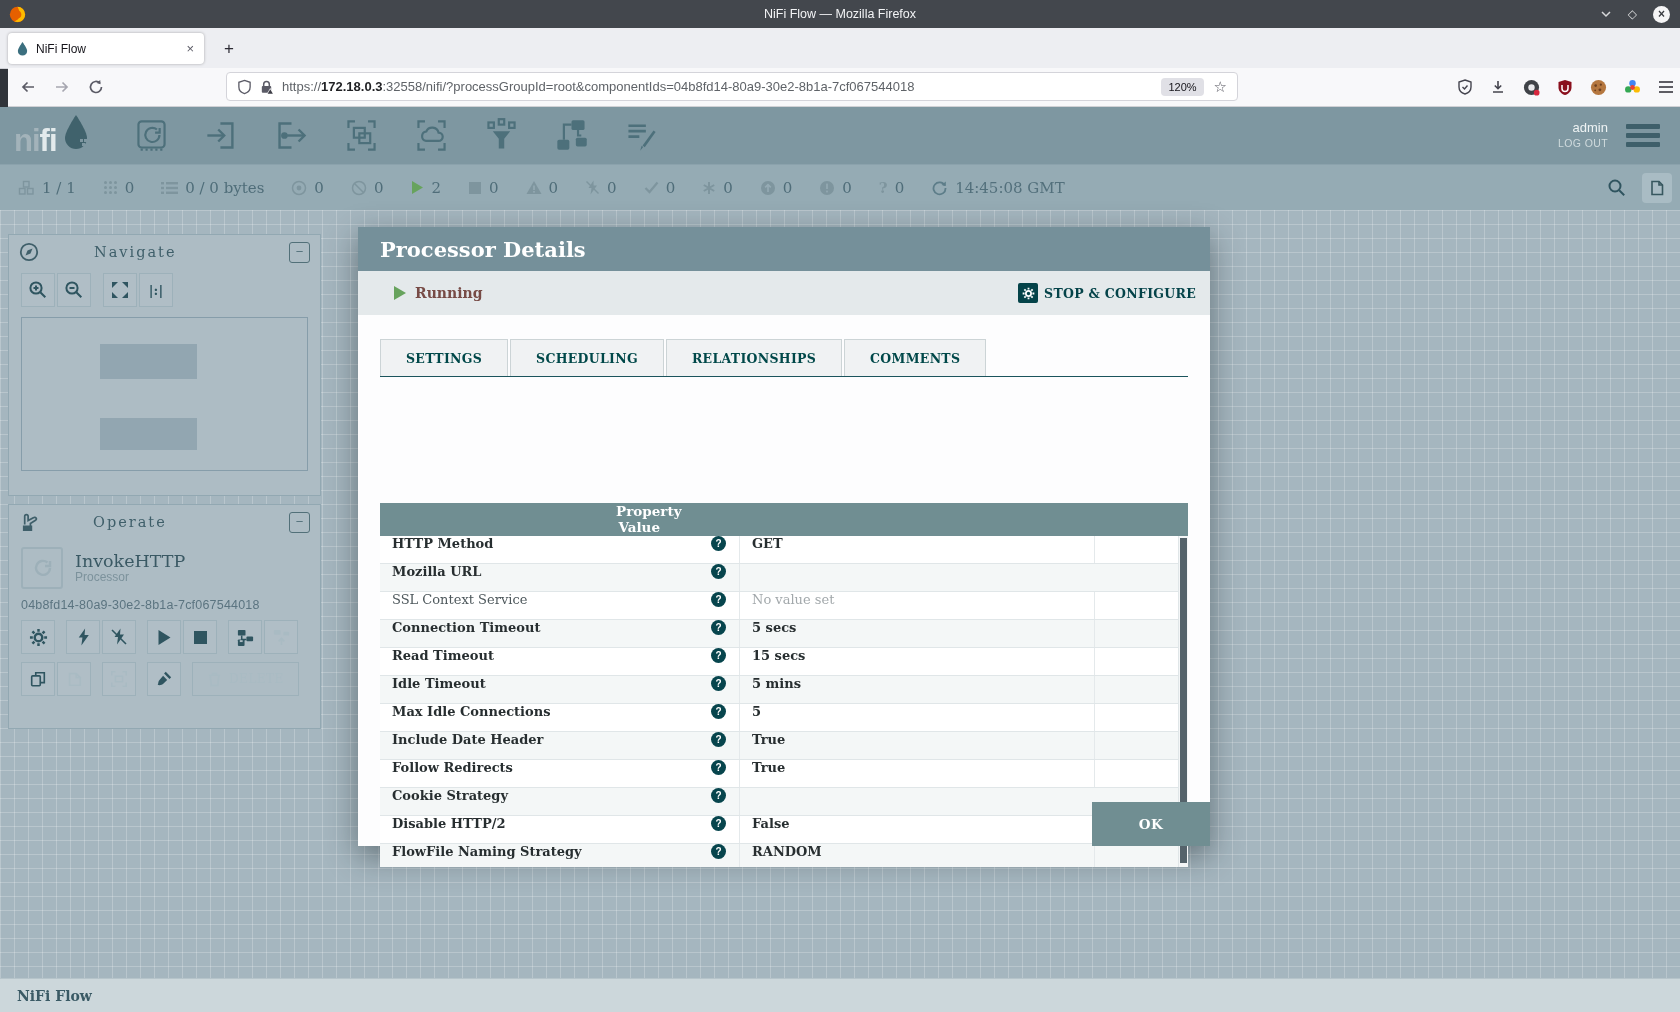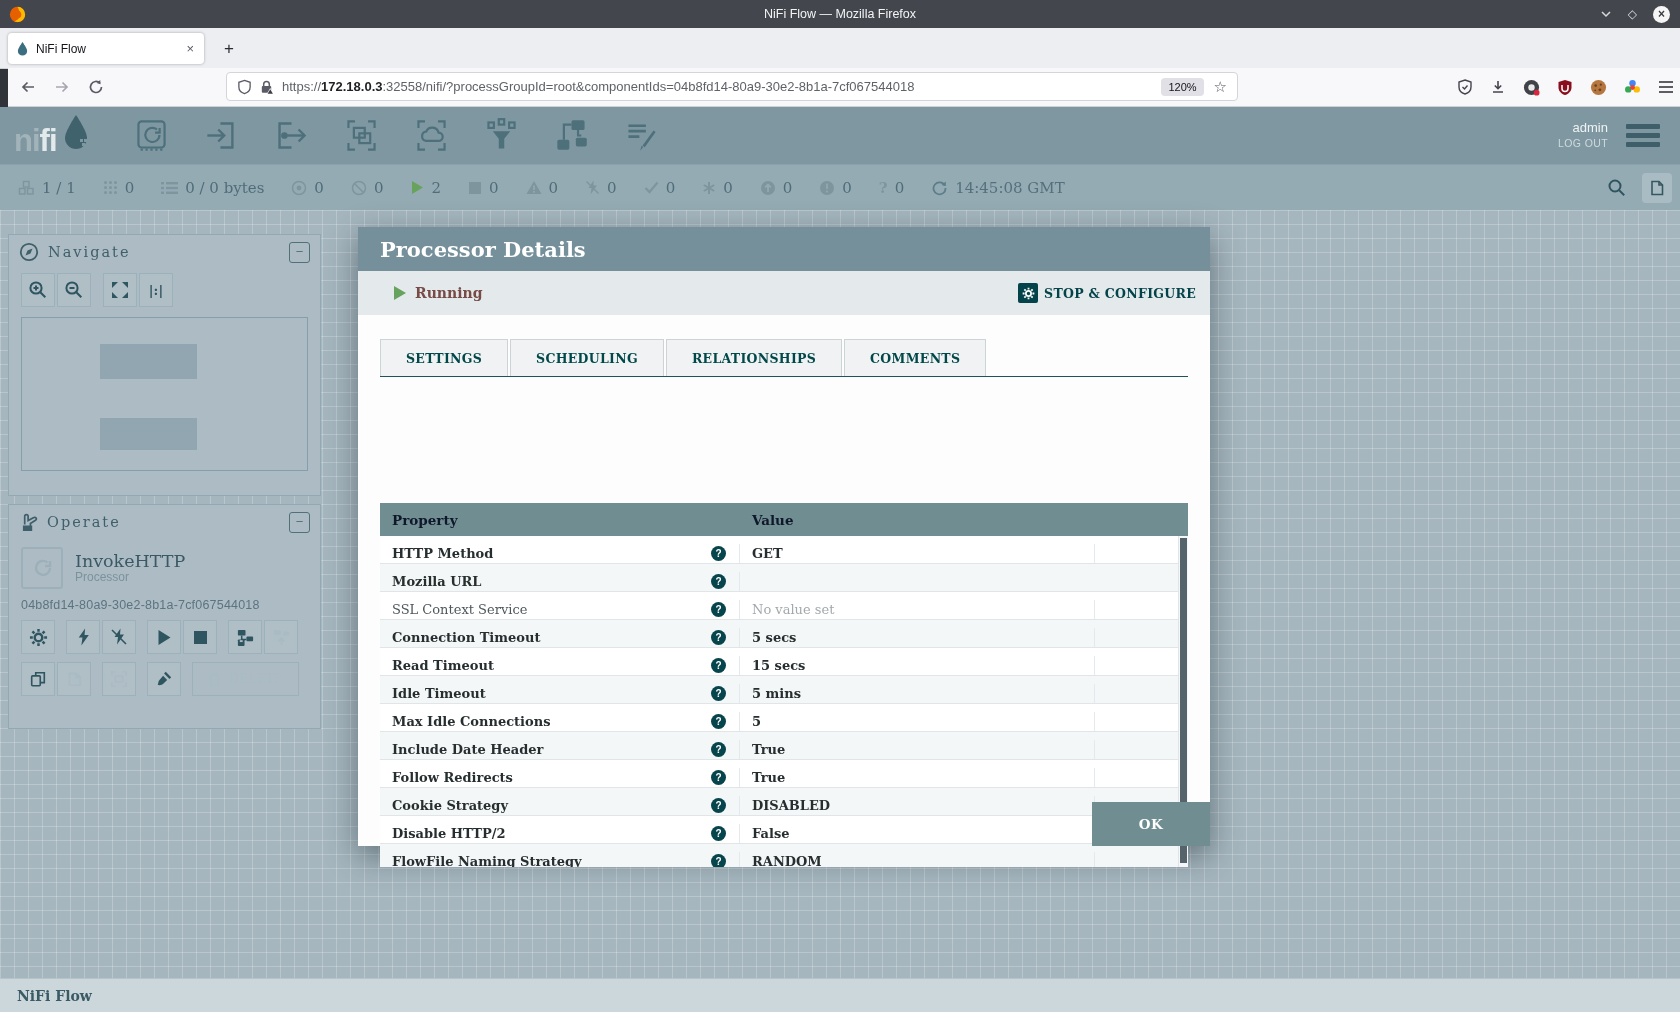--- a/index.html
+++ b/index.html
@@ -54,21 +54,21 @@
   .panelbtn{width:30px;height:30px;border-radius:4px;background:#a9bcc4;display:flex;align-items:center;justify-content:center;color:#37575f;}
   .canvas{position:absolute;left:0;top:103px;width:100%;height:768px;background:#a5b6bf;
           background-image:linear-gradient(rgba(255,255,255,.22) 1px,transparent 1px),
                            linear-gradient(90deg,rgba(255,255,255,.22) 1px,transparent 1px);
           background-size:14px 14px;}
   .nf-footer{position:absolute;left:0;bottom:0;width:100%;height:34px;background:#ccd7db;border-top:1px solid #b6c4ca;
              line-height:34px;padding-left:17px;box-sizing:border-box;font-weight:bold;font-size:14px;color:#3a5a65;}
 
   
   .panel{position:absolute;left:8px;width:313px;background:#adbcc4;border:1px solid #92a8b2;box-sizing:border-box;color:#3f5f6a;}
-  .panel .phead{display:flex;align-items:center;height:34px;padding:0 10px;}
+  .panel .phead{display:flex;align-items:center;height:34px;padding:0 10px;gap:46px;}
   .panel .ptitle{font-size:14.5px;letter-spacing:2px;margin-left:9px;}
   .panel .pmin{margin-left:auto;width:19px;height:19px;border:1.5px solid #527079;border-radius:3px;
                text-align:center;line-height:17px;font-size:13px;color:#527079;}
   .sqbtn{width:34px;height:34px;border:1px solid #9db1ba;box-sizing:border-box;display:flex;
          align-items:center;justify-content:center;color:#2f5560;background:rgba(255,255,255,.04);}
   .sqbtn.dis{color:#a9bbc3;}
   .navzoom{display:flex;margin:4px 12px 0;}
   .navzoom .gap{width:12px;}
   .minimap{margin:10px 12px;height:152px;border:1px solid #869daa;position:relative;}
   .minimap .mrect{position:absolute;background:#92a6b1;}
@@ -97,26 +97,26 @@
   .gearbox{width:20px;height:20px;background:#044349;border-radius:2px;display:flex;align-items:center;justify-content:center;color:#fff;}
   .m-action .atext{font-size:12.5px;font-weight:bold;letter-spacing:.3px;}
   .m-body{position:absolute;left:0;top:88px;right:0;bottom:0;background:#fdfdfe;}
   .tabs{position:relative;margin:16px 22px 0;height:46px;display:flex;align-items:flex-end;gap:2px;}
   .tabs::after{content:"";position:absolute;left:0;right:0;bottom:0;height:1px;background:#1b545c;z-index:2;}
   .tab{height:38px;padding:0 25px;background:#f0f2f3;border:1px solid #ccd4d6;border-bottom:none;box-sizing:border-box;
        display:flex;align-items:center;color:#004849;font-size:12.5px;font-weight:bold;letter-spacing:.3px;z-index:1;}
   .tab.active{background:#fff;border:1px solid #1b545c;border-bottom:none;height:53px;margin-bottom:-8px;z-index:3;padding-bottom:13px;}
   .required{margin:27px 0 0 28px;font-size:13.5px;font-weight:bold;color:#262626;}
   .twrap{position:absolute;left:22px;top:188px;width:808px;height:364px;overflow:hidden;}
-  .thead{height:33px;background:#708e92;color:#0f172a;display:flex;align-items:center;font-size:13.5px;font-weight:bold;}
+  .thead{height:33px;background:#708e92;color:#ffffff;display:flex;align-items:center;font-size:13.5px;font-weight:bold;flex-direction:column;}
   .thead .h1{width:360px;padding-left:12px;box-sizing:border-box;}
   .thead .h2{width:355px;padding-left:12px;box-sizing:border-box;}
   .tr{height:27px;display:flex;align-items:stretch;border-bottom:1px solid #e0e6e8;background:#fff;font-size:13px;}
   .tr.alt{background:#f4f7f7;}
-  .td{display:flex;align-items:center;box-sizing:border-box;margin-top:8px;}
+  .td{display:flex;box-sizing:border-box;}
   .td.p{width:360px;padding-left:12px;border-right:1px solid #e4e9eb;}
   .td.v{width:355px;padding-left:12px;border-right:1px solid #e4e9eb;font-weight:bold;color:#272e30;}
   .td.x{flex:1;}
   .plabel{font-weight:bold;color:#272e30;}
   .tr.opt .plabel{font-weight:normal;color:#4e585c;}
   .val-unset{font-weight:normal !important;color:#a2a8ab;}
   .help{margin-left:auto;margin-right:13px;width:15px;height:15px;border-radius:50%;background:#07454d;color:#fff;
         font-size:10px;font-weight:bold;text-align:center;line-height:15px;font-family:"Liberation Sans",sans-serif;}
   .vscroll{position:absolute;right:0;top:33px;bottom:0;width:9px;background:#f4f6f7;border-left:1px solid #e0e6e8;}
   .vscroll .thumb{position:absolute;left:1px;right:1px;top:2px;bottom:4px;background:#55636b;}
@@ -697,23 +697,20 @@
             <span class="td v">
                 <span>True</span>
               </span>
               <span class="td x"></span>
           </div>
           <div class="tr alt">
             <span class="td p">
                 <span class="plabel">Cookie Strategy</span>
                 <span class="help">?</span>
               </span>
-            <span class="td v">
-                <span>DISABLED</span>
-              </span>
               <span class="td x"></span>
           </div>
           <div class="tr">
             <span class="td p">
                 <span class="plabel">Disable HTTP/2</span>
                 <span class="help">?</span>
               </span>
             <span class="td v">
                 <span>False</span>
               </span>

